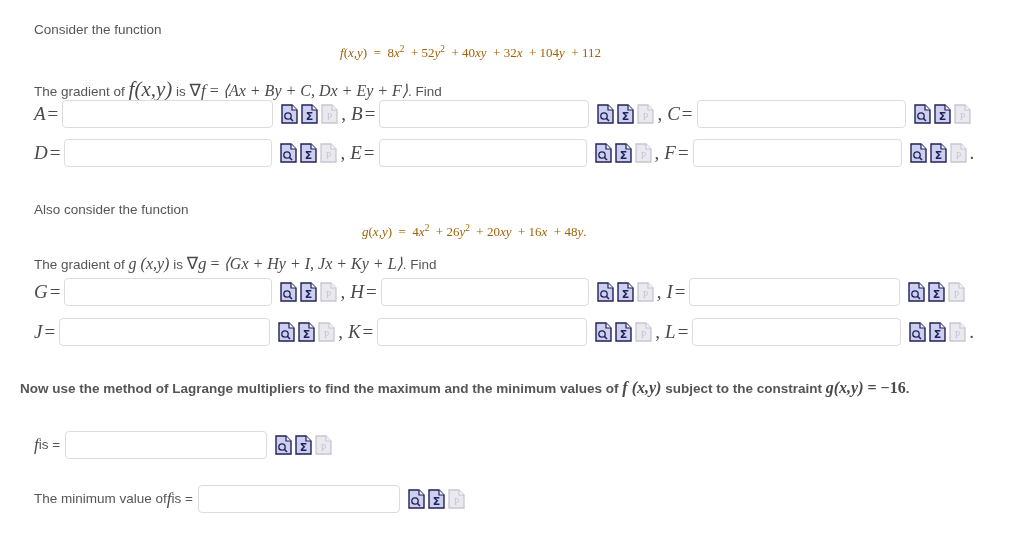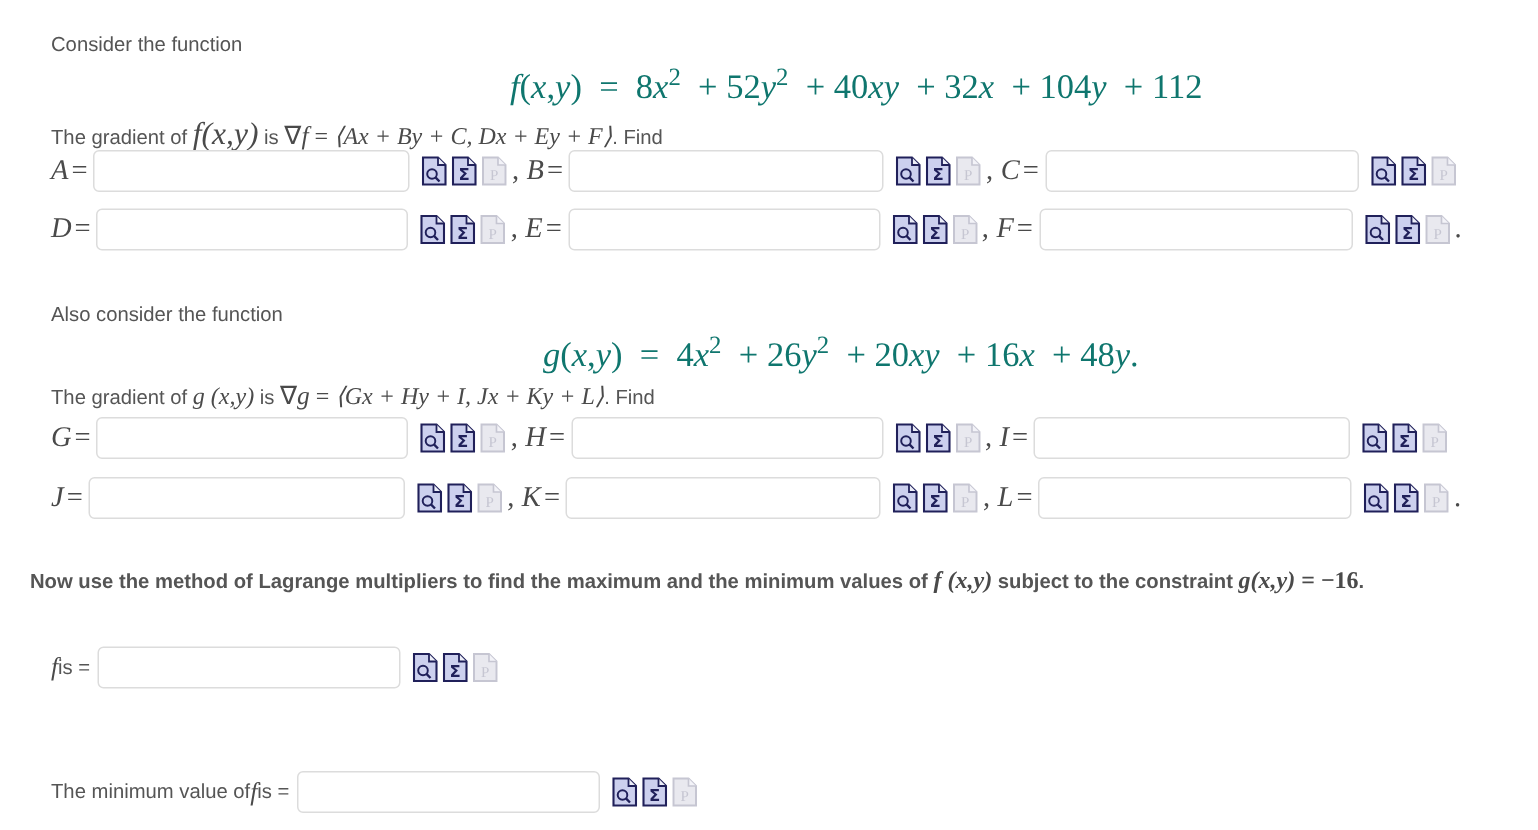--- a/index.html
+++ b/index.html
@@ -46,22 +46,22 @@
     font-style: normal;
     font-size: 0.72em;
     vertical-align: super;
     line-height: 0;
   }
 
   
   .display-eq {
     text-align: left;
     font-family: "Liberation Serif", serif;
-    font-size: 23px;
-    color: #0f766e;
+    font-size: 13px;
+    color: #a16207;
     white-space: nowrap;
   }
 
   
   .ansrow {
     position: absolute;
     display: flex;
     align-items: center;
     white-space: nowrap;
   }
@@ -544,21 +544,21 @@
       <span class="icobtn disabled">
         <svg width="17" height="20" viewBox="0 0 17 20">
           <path d="M1 1 h10 l5 5 v13 h-15 z" fill="#e9e9ef" stroke="#c6c6d2" stroke-width="1.3"></path>
           <path d="M11 1 v5 h5" fill="#f3f3f8" stroke="#c6c6d2" stroke-width="1.1"></path>
           <text x="8.5" y="16" font-family="Liberation Serif, serif" font-size="10" fill="#c6c6d2" text-anchor="middle">P</text>
         </svg>
       </span>
     </span>
   </div>
 
-  <div class="ansrow" style="left:34px; top:514px;">
+  <div class="ansrow" style="left:34px; top:485px;">
     <span class="prose">The minimum value of </span>
     <span class="math" style="font-size:17px;">f</span>
     <span class="prose"> is =</span>
     <input class="blank" style="width: 202px; margin-left: 5px;" type="text" placeholder="">
     <span class="iconset">
       <span class="icobtn">
         <svg width="17" height="20" viewBox="0 0 17 20">
           <path d="M1 1 h10 l5 5 v13 h-15 z" fill="#ccd0ee" stroke="#20205a" stroke-width="1.4"></path>
           <path d="M11 1 v5 h5" fill="#eceef8" stroke="#20205a" stroke-width="1.2"></path>
           <circle cx="7" cy="12" r="3.2" fill="none" stroke="#20205a" stroke-width="1.3"></circle>

